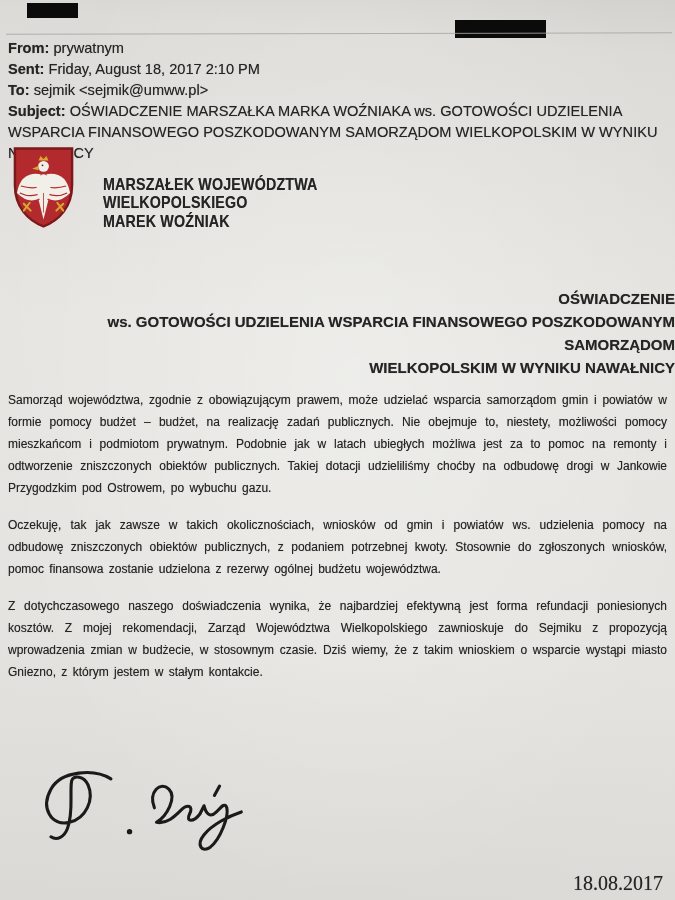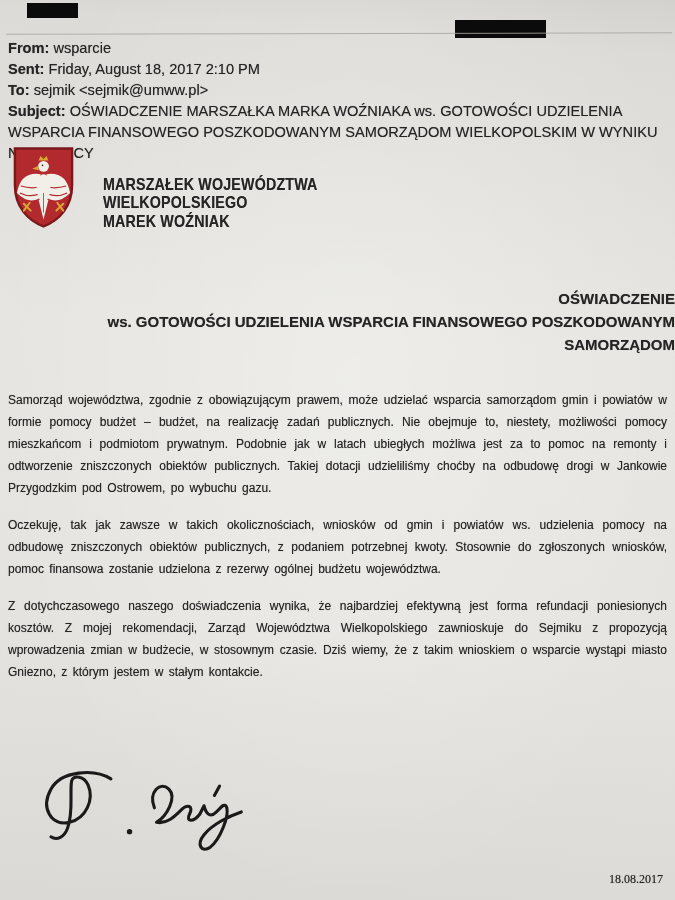--- a/index.html
+++ b/index.html
@@ -72,36 +72,36 @@
     position: absolute; left: 10px; top: 750px;
     font-size: 15.5px;
   }
   svg.signature {
     position: absolute; left: 24px; top: 766px;
     width: 238px; height: 94px;
   }
   .date {
     position: absolute; right: 12px; top: 872px;
     font-family: "Liberation Serif", serif;
-    font-size: 12px;
+    font-size: 20px;
   }
 </style>
 </head>
 <body>
 
 <div class="page">
 
   <div class="redaction bar1"></div>
   <div class="redaction bar2"></div>
   <div class="rule"></div>
 
   <div class="email-header txt">
     <div>
       <span class="lbl">From:</span>
-      <span class="val">wsparcie</span>
+      <span class="val">prywatnym</span>
     </div>
     <div>
       <span class="lbl">Sent:</span>
       <span class="val">Friday, August 18, 2017 2:10 PM</span>
     </div>
     <div>
       <span class="lbl">To:</span>
       <span class="val">sejmik &lt;sejmik@umww.pl&gt;</span>
     </div>
     <div>
@@ -134,20 +134,21 @@
     <div class="lh-text txt">
       <div>MARSZAŁEK WOJEWÓDZTWA</div>
       <div>WIELKOPOLSKIEGO</div>
       <div>MAREK WOŹNIAK</div>
     </div>
   </div>
 
   <div class="title-block txt">
     <div>OŚWIADCZENIE</div>
     <div>ws. GOTOWOŚCI UDZIELENIA WSPARCIA FINANSOWEGO POSZKODOWANYM SAMORZĄDOM</div>
+    <div>WIELKOPOLSKIM W WYNIKU NAWAŁNICY</div>
   </div>
 
   <div class="body-text txt">
     <p>Samorząd województwa, zgodnie z obowiązującym prawem, może udzielać wsparcia samorządom gmin i powiatów w formie pomocy budżet – budżet, na realizację zadań publicznych. Nie obejmuje to, niestety, możliwości pomocy mieszkańcom i podmiotom prywatnym. Podobnie jak w latach ubiegłych możliwa jest za to pomoc na remonty i odtworzenie zniszczonych obiektów publicznych. Takiej dotacji udzieliliśmy choćby na odbudowę drogi w Jankowie Przygodzkim pod Ostrowem, po wybuchu gazu.</p>
     <p>Oczekuję, tak jak zawsze w takich okolicznościach, wniosków od gmin i powiatów ws. udzielenia pomocy na odbudowę zniszczonych obiektów publicznych, z podaniem potrzebnej kwoty. Stosownie do zgłoszonych wniosków, pomoc finansowa zostanie udzielona z rezerwy ogólnej budżetu województwa.</p>
     <p>Z dotychczasowego naszego doświadczenia wynika, że najbardziej efektywną jest forma refundacji poniesionych kosztów. Z mojej rekomendacji, Zarząd Województwa Wielkopolskiego zawnioskuje do Sejmiku z propozycją wprowadzenia zmian w budżecie, w stosownym czasie. Dziś wiemy, że z takim wnioskiem o wsparcie wystąpi miasto Gniezno, z którym jestem w stałym kontakcie.</p>
   </div>
 
 
   <svg class="signature" viewBox="0 0 230 90" aria-hidden="true">

